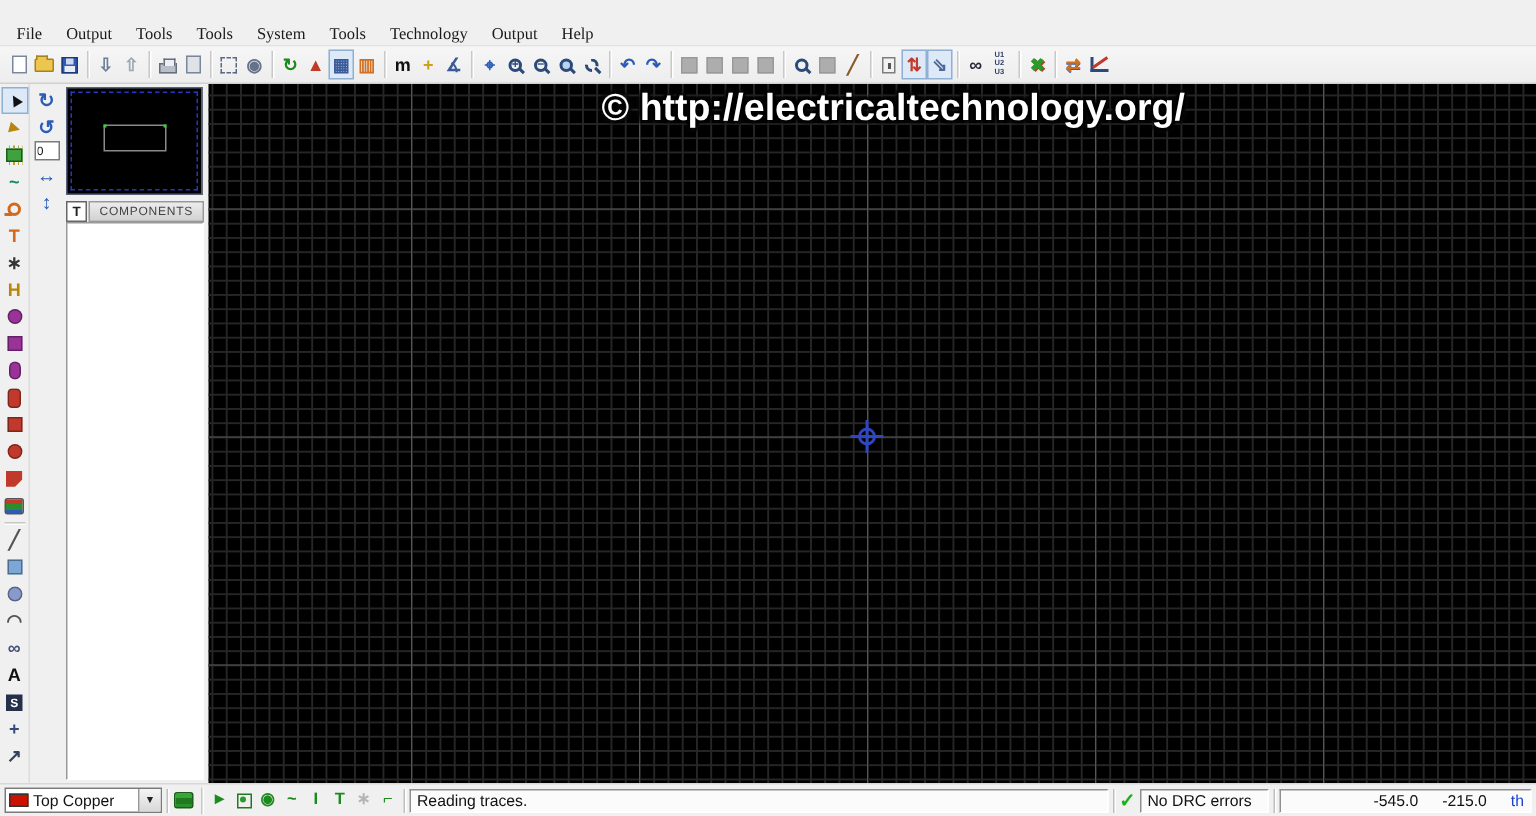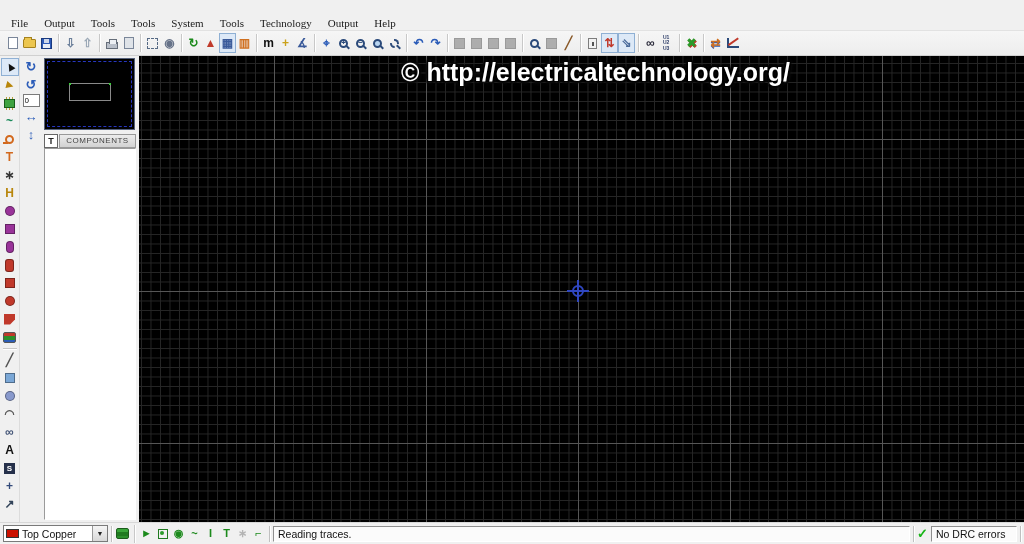--- a/index.html
+++ b/index.html
@@ -434,15 +434,20 @@
         <span class="tbi">
           <span class="glyph" style="color: rgb(28, 138, 28);">⌐</span>
         </span>
       </div>
     <span class="sb-sep"></span>
     <div class="sb-box msg">Reading traces.</div>
     <span class="sb-sep"></span>
     <span class="drc-check">✓</span>
     <div class="sb-box drc">No DRC errors</div>
     <span class="sb-sep"></span>
+    <div class="sb-box coords">
+      <span>-545.0</span>
+      <span>-215.0</span>
+      <span class="unit">th</span>
+    </div>
   </div>
 
 </div>
 
 </body></html>

